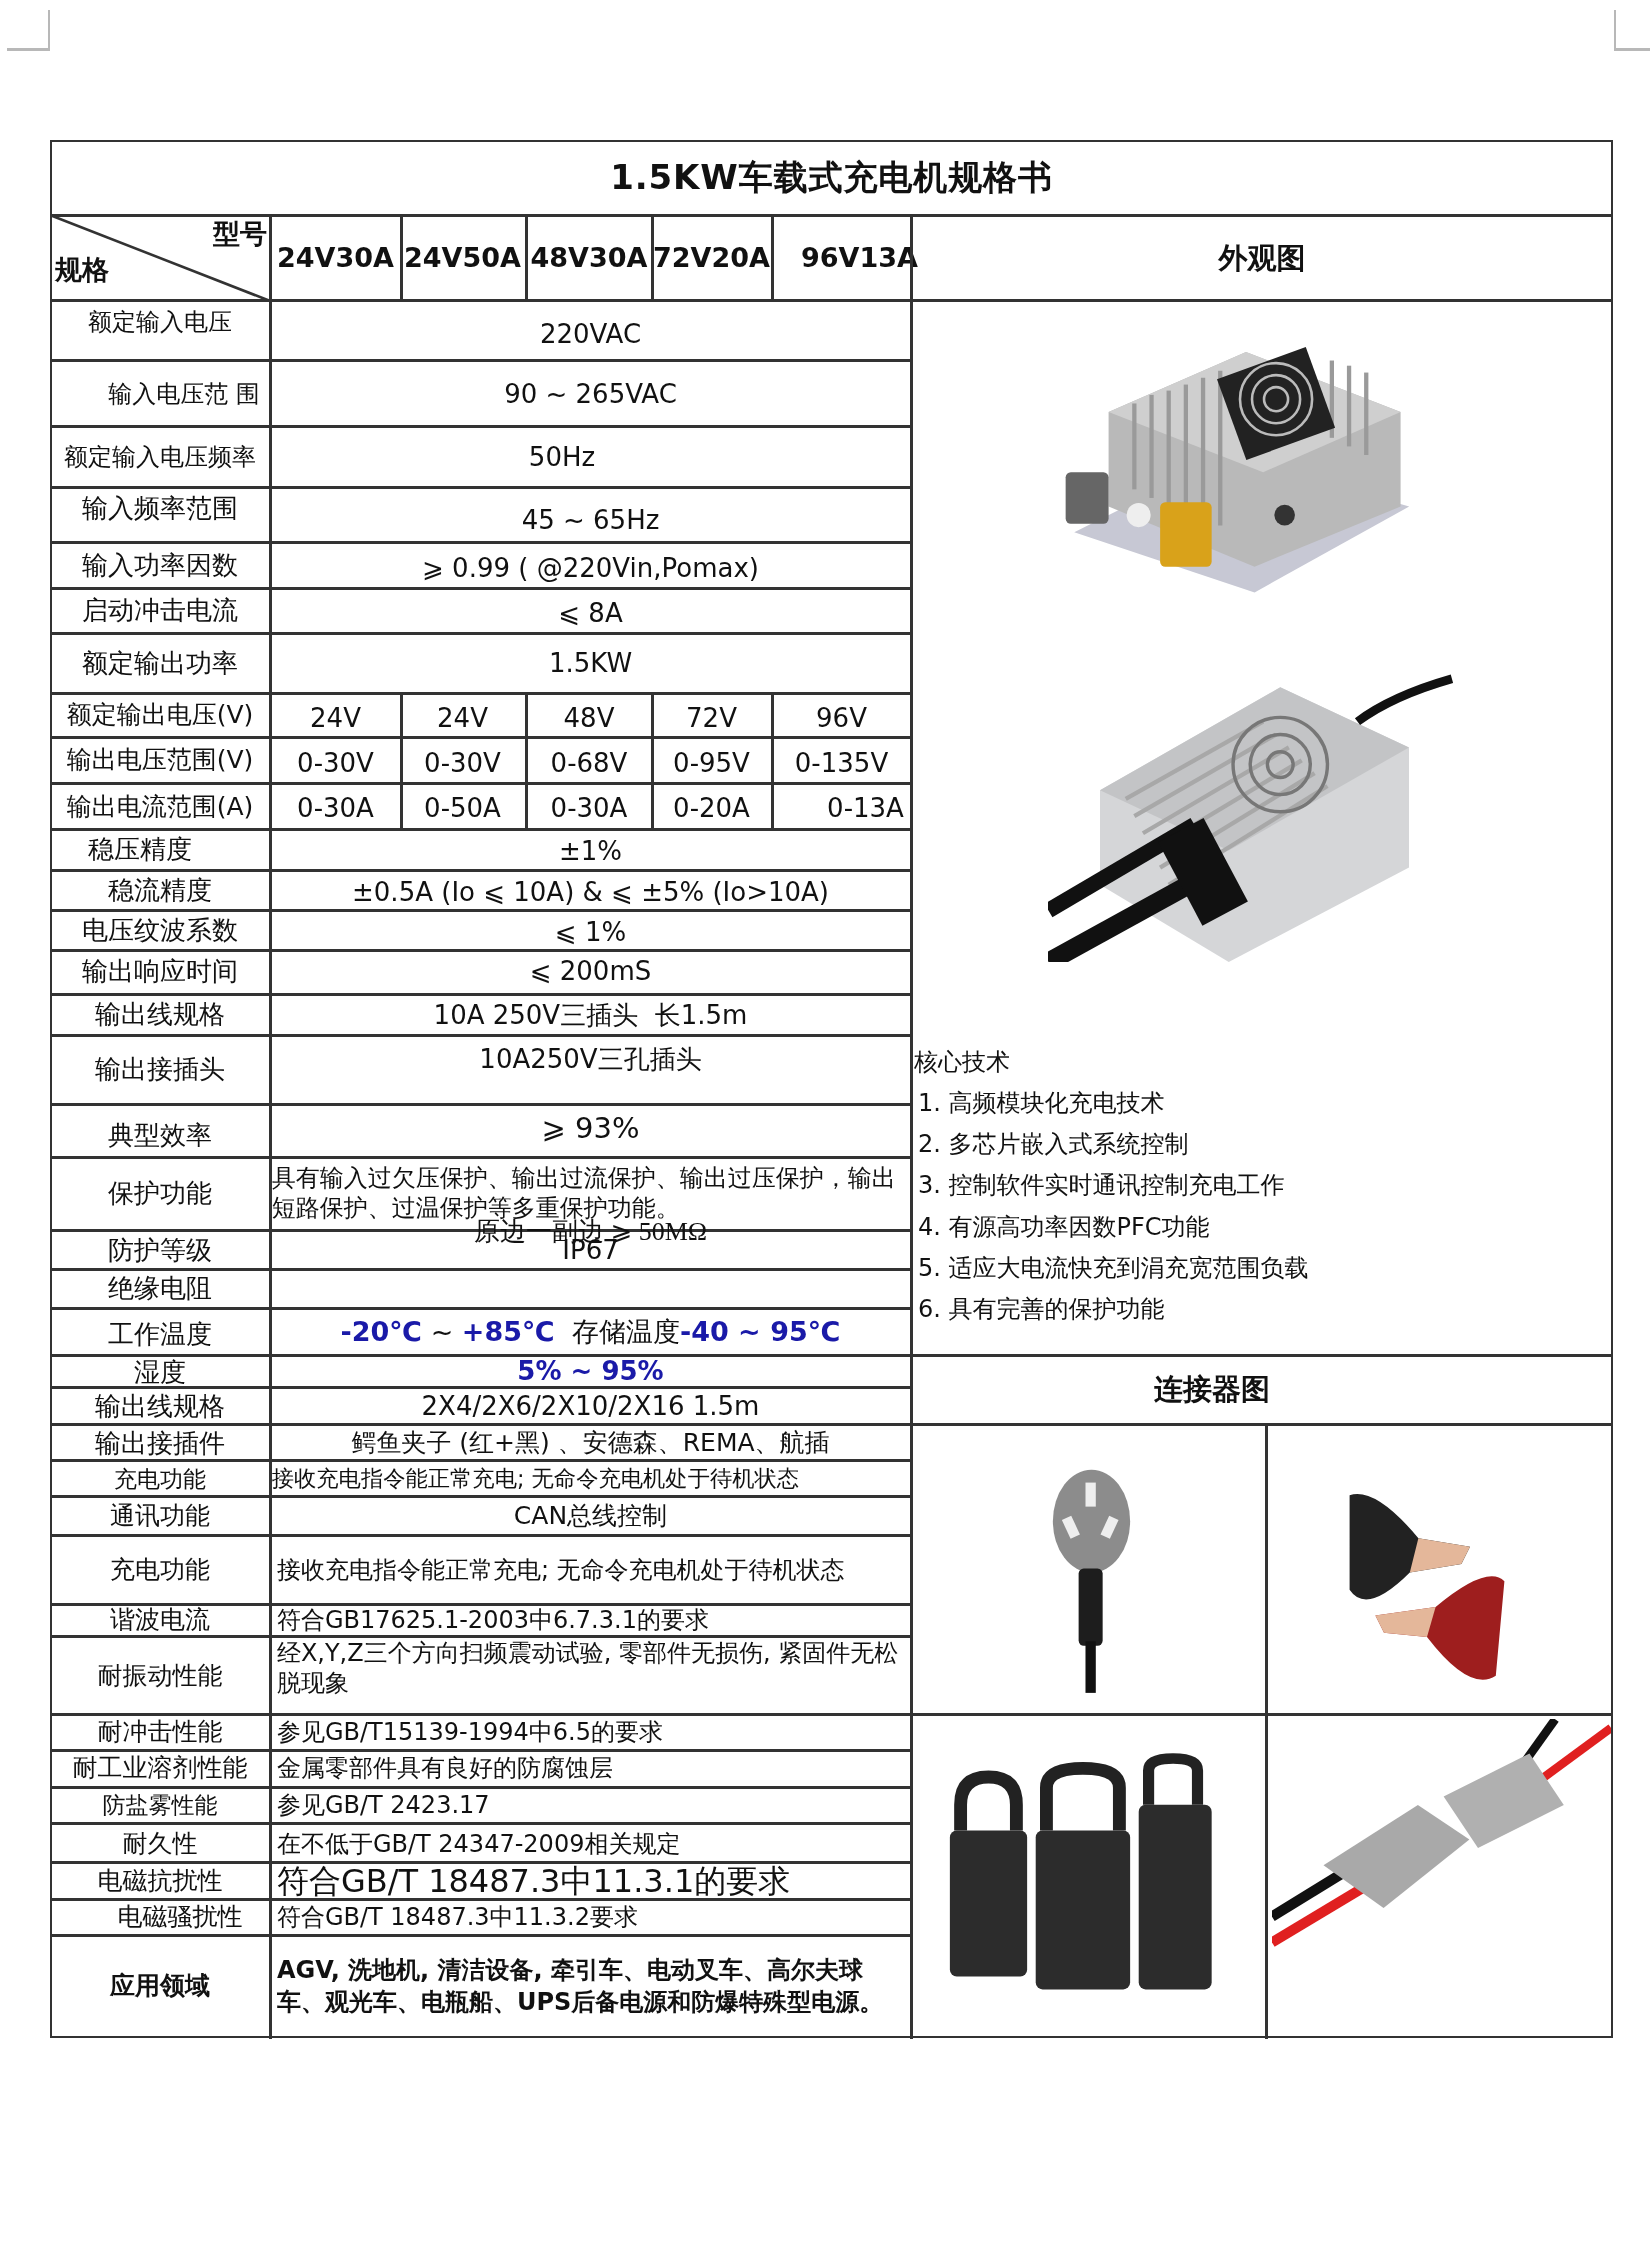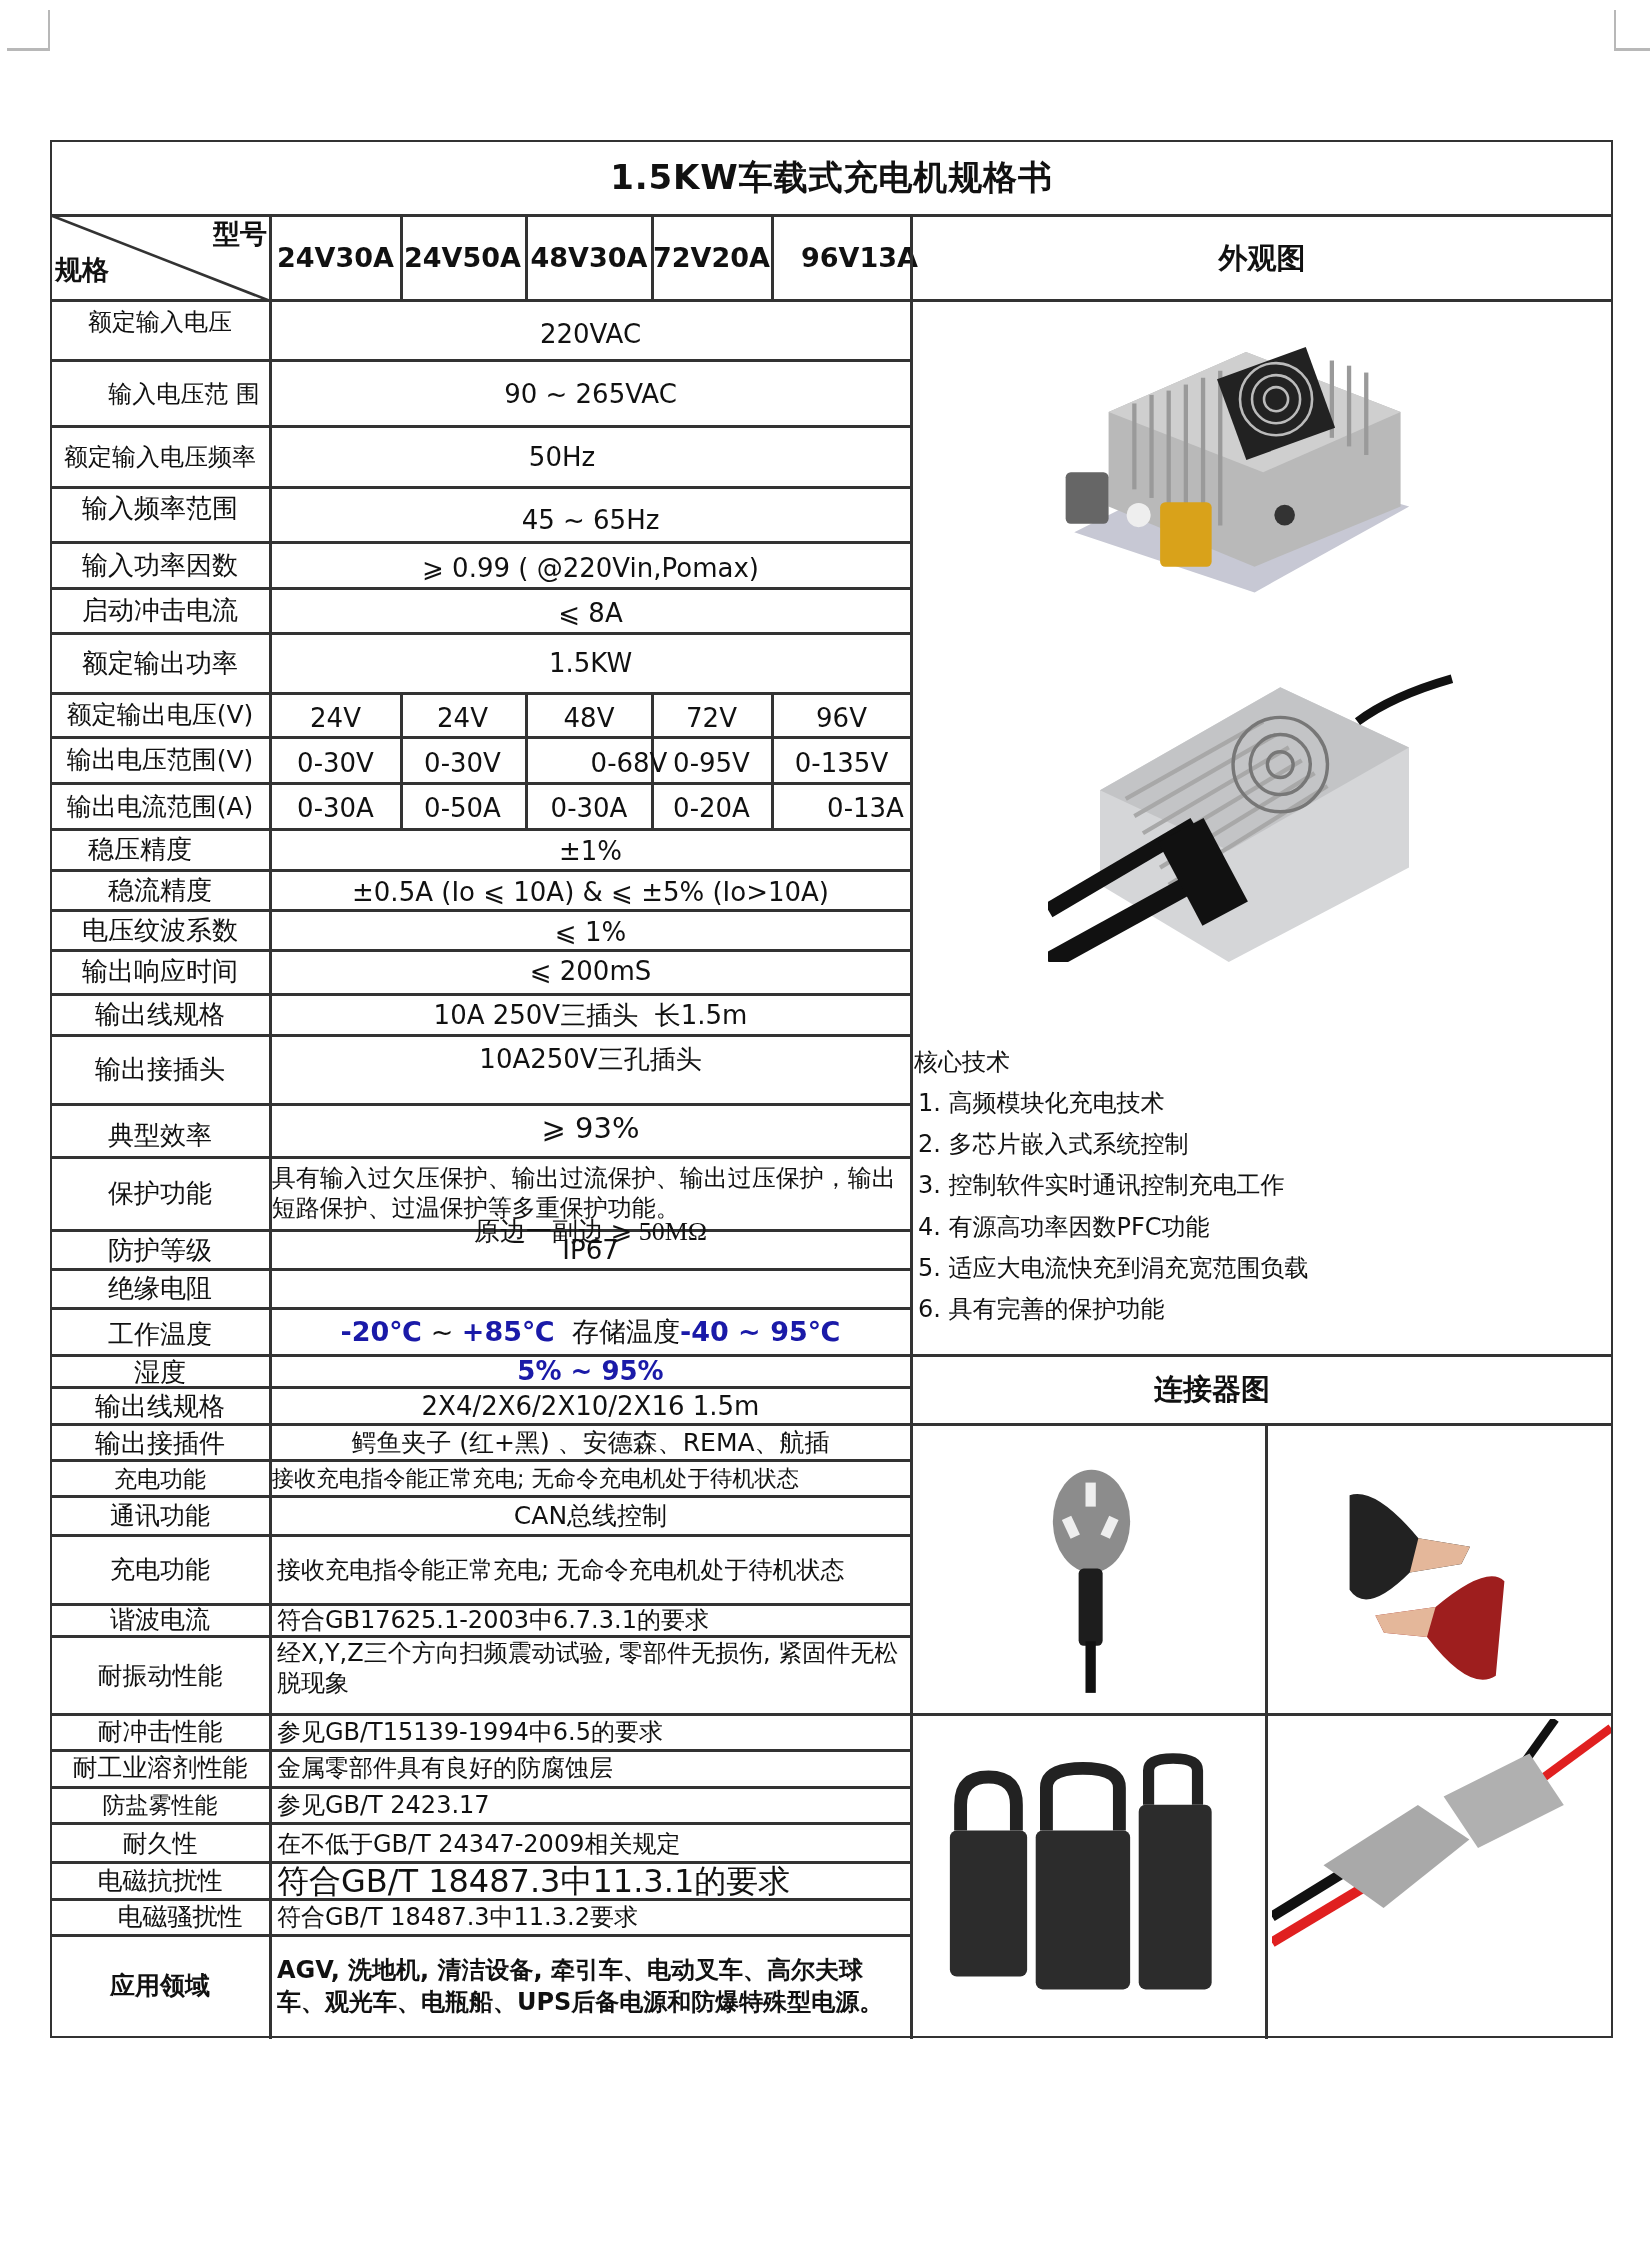--- a/index.html
+++ b/index.html
@@ -123,21 +123,21 @@
 <div class="cell lbl" style="left:50px;top:694px;width:220px;height:41px;font-size:25px;">额定输出电压(V)</div>
 <div class="cell val" style="left:270px;top:698px;width:131px;height:41px;">24V</div>
 <div class="cell val" style="left:400px;top:698px;width:125px;height:41px;">24V</div>
 <div class="cell val" style="left:526px;top:698px;width:126px;height:41px;">48V</div>
 <div class="cell val" style="left:652px;top:698px;width:119px;height:41px;">72V</div>
 <div class="cell val" style="left:772px;top:698px;width:139px;height:41px;">96V</div>
 
 <div class="cell lbl" style="left:50px;top:738px;width:220px;height:44px;font-size:25px;">输出电压范围(V)</div>
 <div class="cell val" style="left:270px;top:741px;width:131px;height:44px;">0-30V</div>
 <div class="cell val" style="left:400px;top:741px;width:125px;height:44px;">0-30V</div>
-<div class="cell val" style="left:526px;top:741px;width:126px;height:44px;margin-left:40px;">0-68V</div>
+<div class="cell val" style="left:526px;top:741px;width:126px;height:44px;">0-68V</div>
 <div class="cell val" style="left:652px;top:741px;width:119px;height:44px;">0-95V</div>
 <div class="cell val" style="left:772px;top:741px;width:139px;height:44px;">0-135V</div>
 
 <div class="cell lbl" style="left:50px;top:785px;width:220px;height:43px;font-size:25px;">输出电流范围(A)</div>
 <div class="cell val" style="left:270px;top:787px;width:131px;height:43px;">0-30A</div>
 <div class="cell val" style="left:400px;top:787px;width:125px;height:43px;">0-50A</div>
 <div class="cell val" style="left:526px;top:787px;width:126px;height:43px;">0-30A</div>
 <div class="cell val" style="left:652px;top:787px;width:119px;height:43px;">0-20A</div>
 <div class="cell val" style="left:772px;top:787px;width:139px;height:43px;margin-left:24px;">0-13A</div>
 

